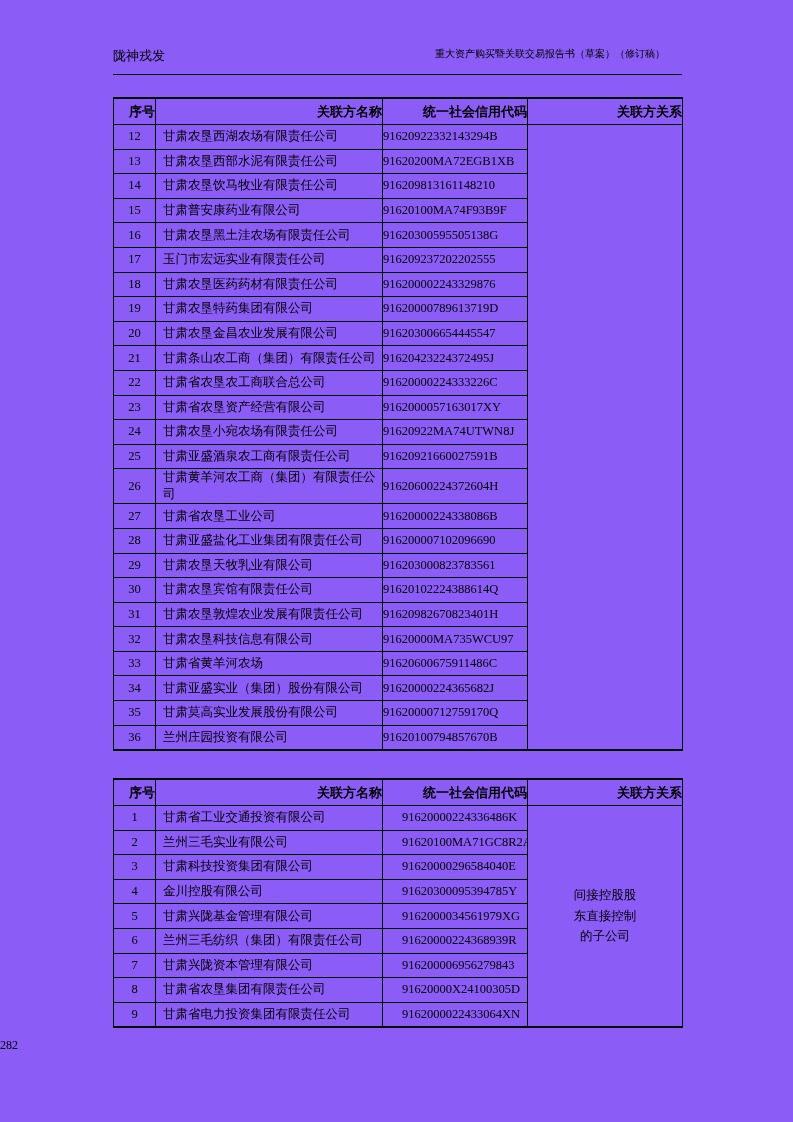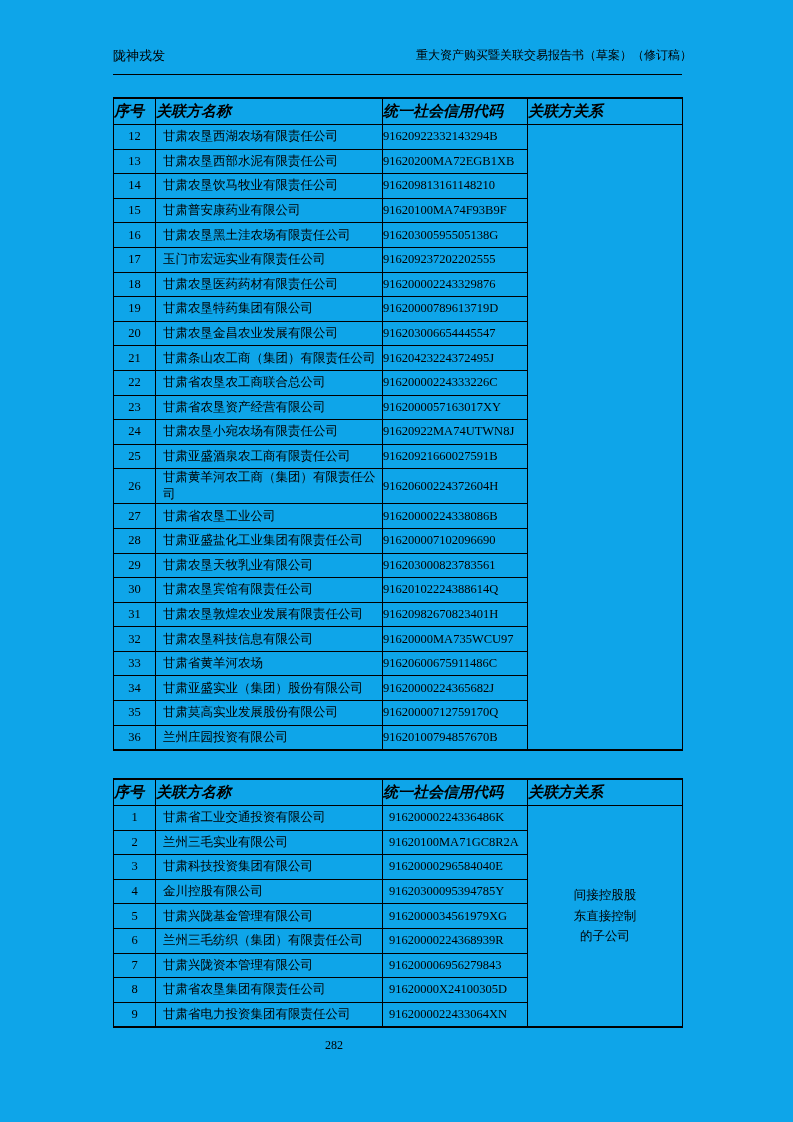--- a/index.html
+++ b/index.html
@@ -1,31 +1,31 @@
 <!DOCTYPE html>
 <html><head>
 <meta charset="utf-8">
 <style>
   html,body{margin:0;padding:0;background:#888;}
   .page{
     position:relative;
     width:793px;height:1122px;
-    background:#0ea5e9;
+    background:#8b5cf6;
     margin:0 auto;
     font-family:"Liberation Serif","DejaVu Serif",serif;
     color:#000;
     overflow:hidden;
   }
   .doc-header-left{
     position:absolute;left:113px;top:47px;
     font-size:13px;
   }
   .doc-header-right{
-    position:absolute;right:101px;top:47px;
-    font-size:12px;
+    position:absolute;right:128px;top:47px;
+    font-size:10px;
   }
   .doc-header-rule{
     position:absolute;left:113px;top:74px;
     width:569px;height:1px;background:#000;
   }
   table.rel-table{
     position:absolute;left:113px;
     width:569px;
     border-collapse:collapse;
     table-layout:fixed;
@@ -36,51 +36,50 @@
   #table1{top:97px;}
   #table2{top:778px;}
   .rel-table th,.rel-table td{
     border:1px solid #000;
     padding:0;
     overflow:hidden;
     vertical-align:middle;
   }
   .rel-table th{
     height:25px;
-    font-size:15px;
+    font-size:13px;
     font-weight:bold;
-    text-align:left;
-    font-style:italic;
+    text-align:right;
   }
   .rel-table td{height:23.6px;}
   .rel-table td.no{text-align:center;}
   .rel-table td.name{text-align:left;padding-left:7px;}
   #table1 td.code{}
-  #table2 td.code{text-align:left;padding-left:6px;}
+  #table2 td.code{text-align:left;padding-left:19px;}
   .rel-table td.rel{
     text-align:center;
     vertical-align:middle;
   }
   .rel-table td.rel .rel-inner{
     display:inline-block;
     width:68px;
     line-height:1.65;
     font-size:12.5px;
     word-break:break-all;
   }
   .section-heading{
     position:absolute;left:113px;top:730px;
     width:569px;
     text-indent:44px;
     font-size:15px;
     font-weight:600;
   }
   .page-number{
     position:absolute;left:0;top:1038px;
-    width:668px;text-align:center;
+    width:668px;
     font-size:12px;
   }
 </style>
 </head>
 <body>
 
 <div class="page">
 
   <div class="doc-header-left">陇神戎发</div>
   <div class="doc-header-right">重大资产购买暨关联交易报告书（草案）（修订稿）</div>

